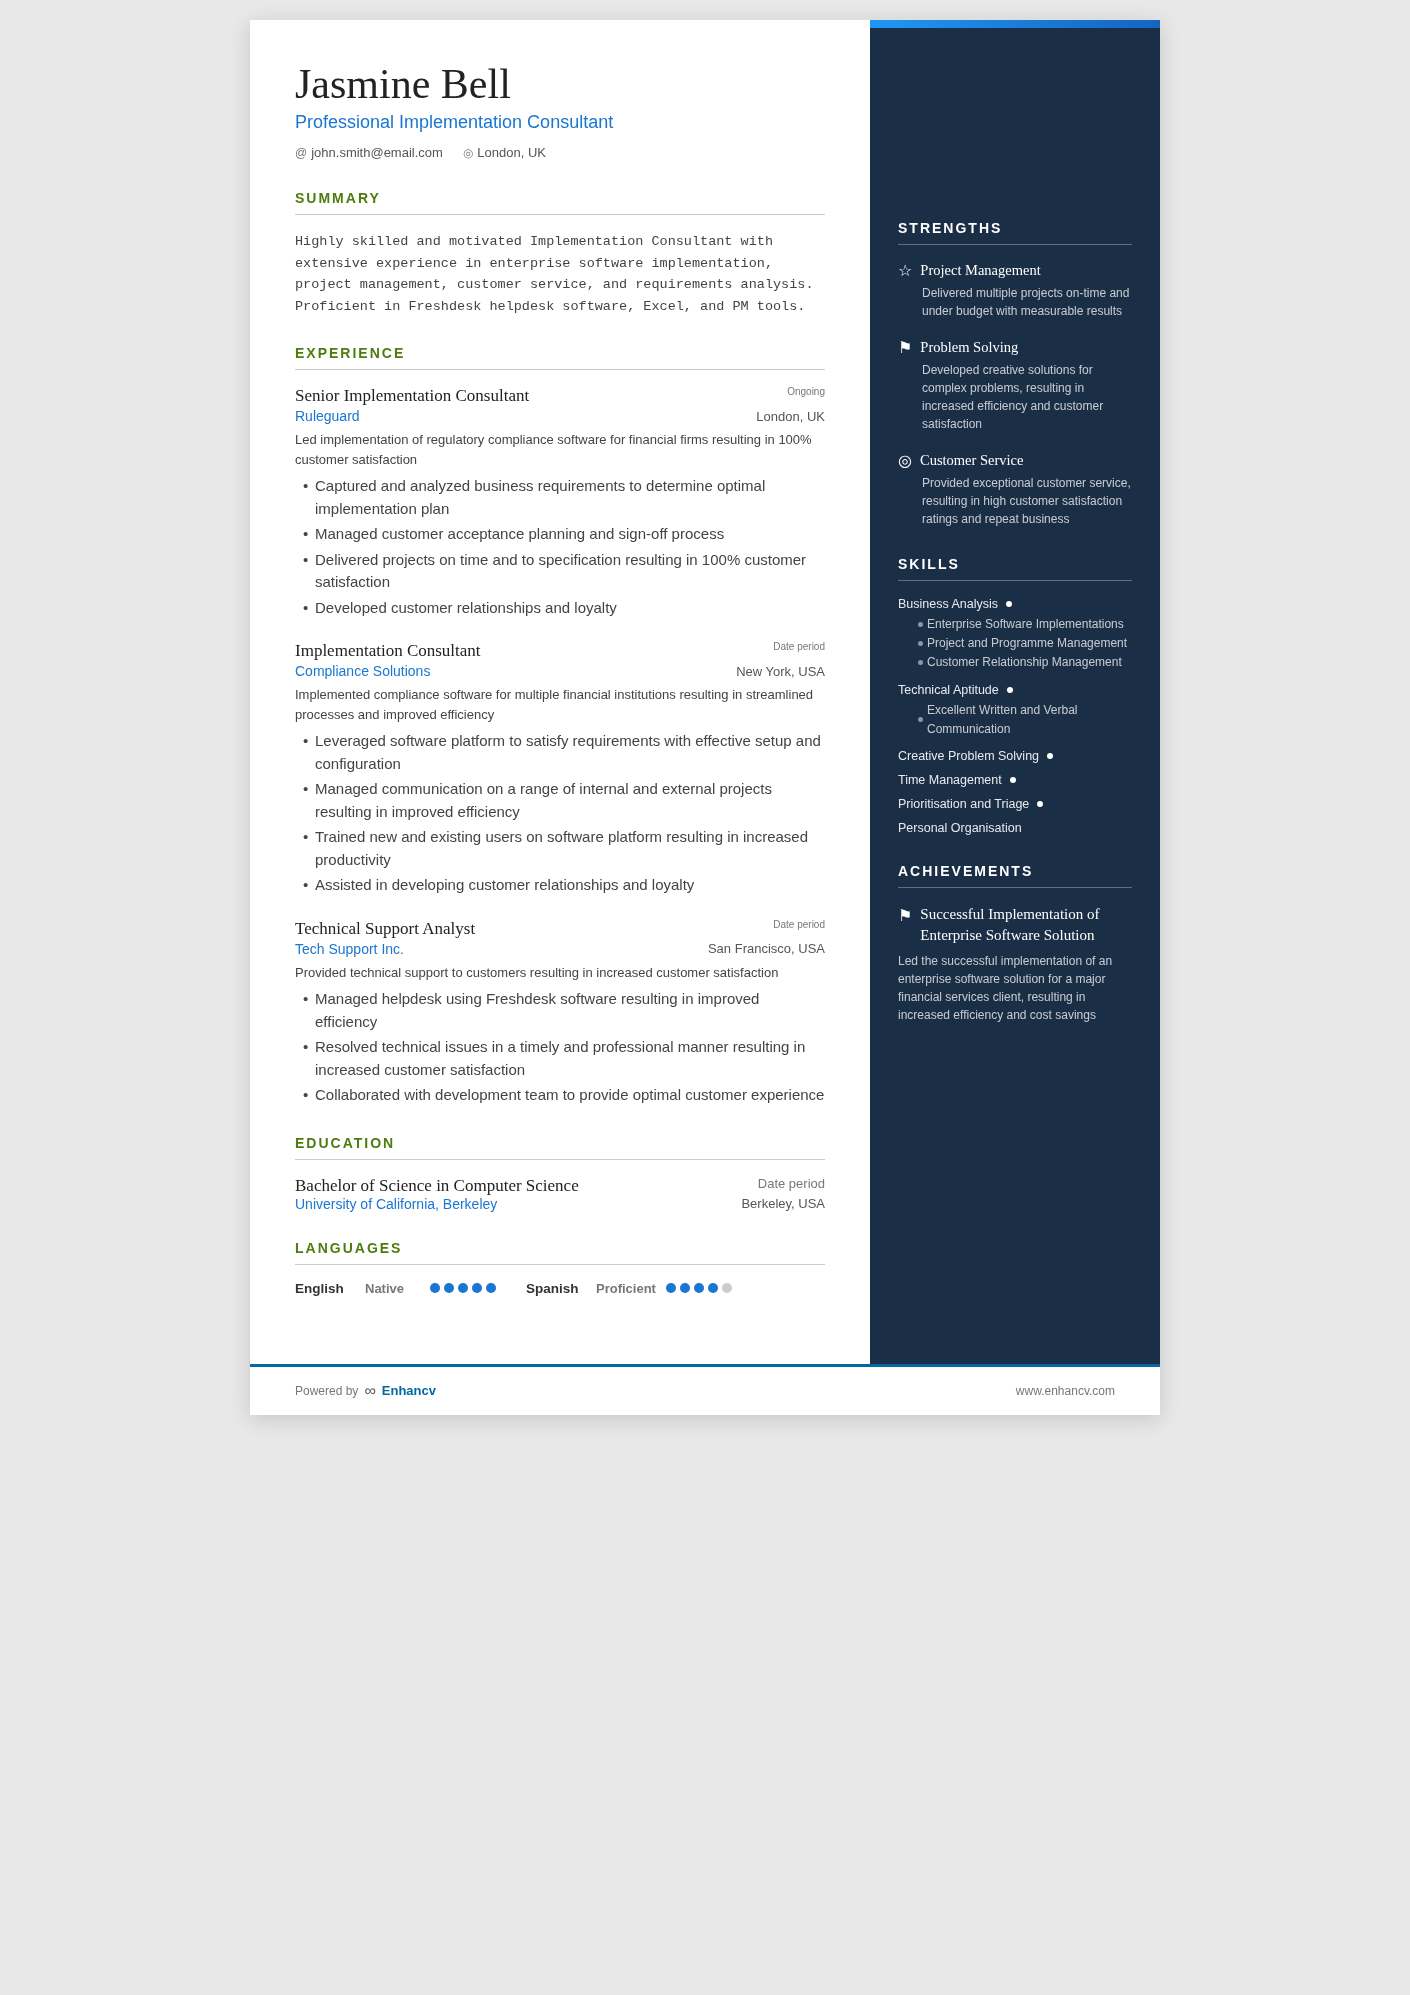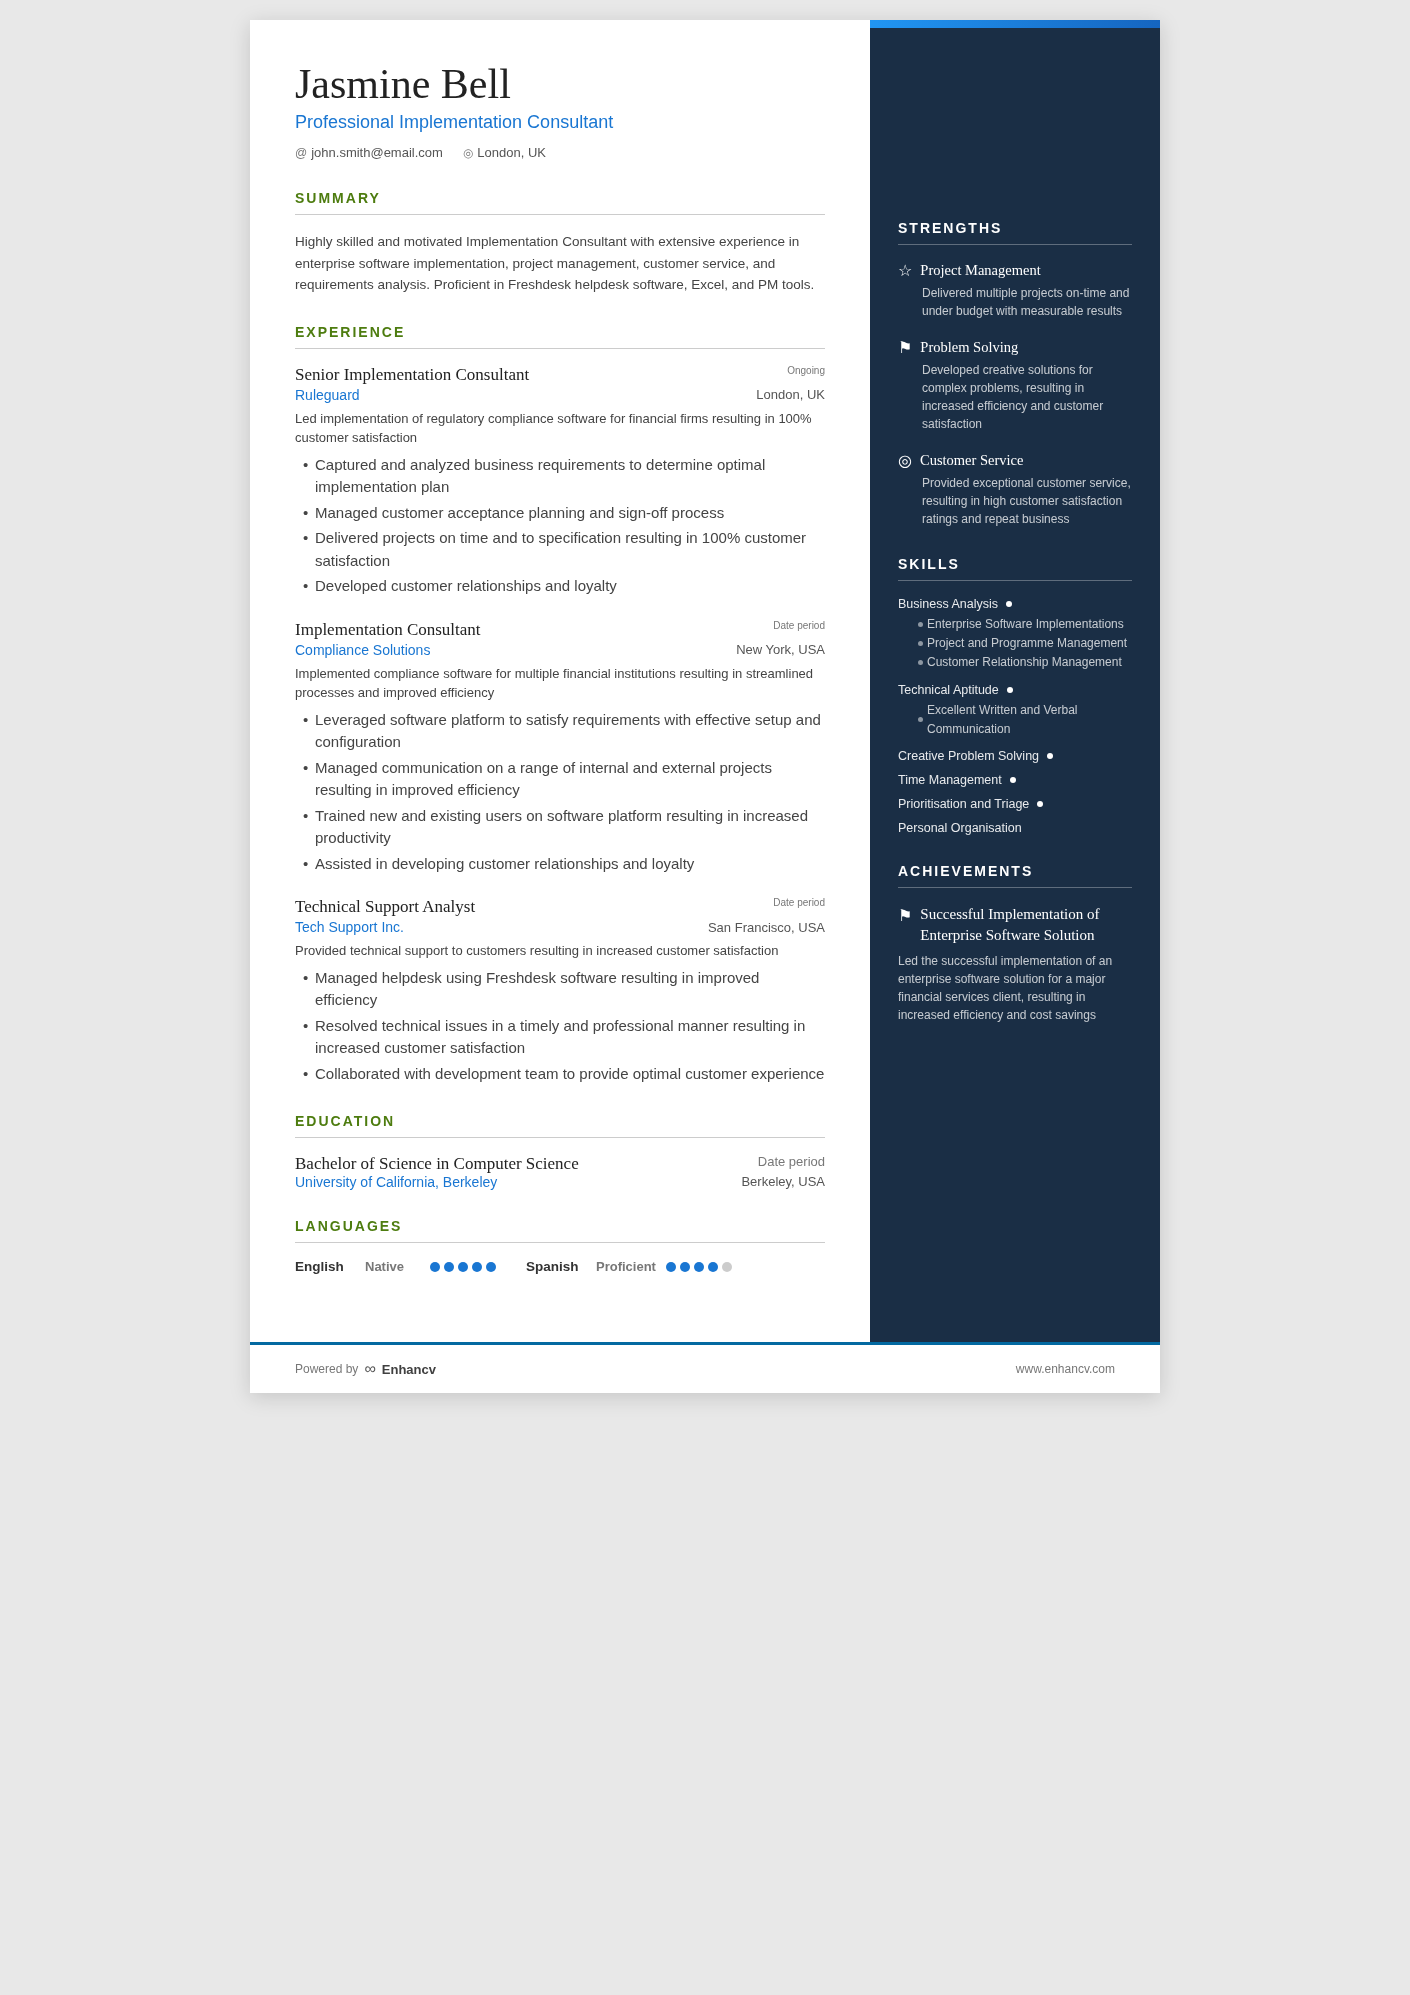--- a/index.html
+++ b/index.html
@@ -92,21 +92,21 @@
     }
     .section-divider {
       border: none;
       border-top: 1px solid #ccc;
       margin-bottom: 16px;
     }
     .summary-text {
       font-size: 13.5px;
       color: #444;
       line-height: 1.6;
-      font-family: Liberation Sans, sans-serif;
+      font-family: Liberation Mono, monospace;
     }
 
     
     .job {
       margin-bottom: 22px;
     }
     .job-header {
       display: flex;
       justify-content: space-between;
       align-items: flex-start;
@@ -252,21 +252,21 @@
       font-family: Arial, sans-serif;
     }
     .footer-left {
       display: flex;
       align-items: center;
       gap: 6px;
     }
     .enhancv-logo {
       font-size: 13px;
       font-weight: bold;
-      color: #404040;
+      color: #0369a1;
       text-align: right;
     }
 
     
     .right-section {
       margin-bottom: 28px;
     }
     .right-section-title {
       font-size: 14px;
       letter-spacing: 2px;

